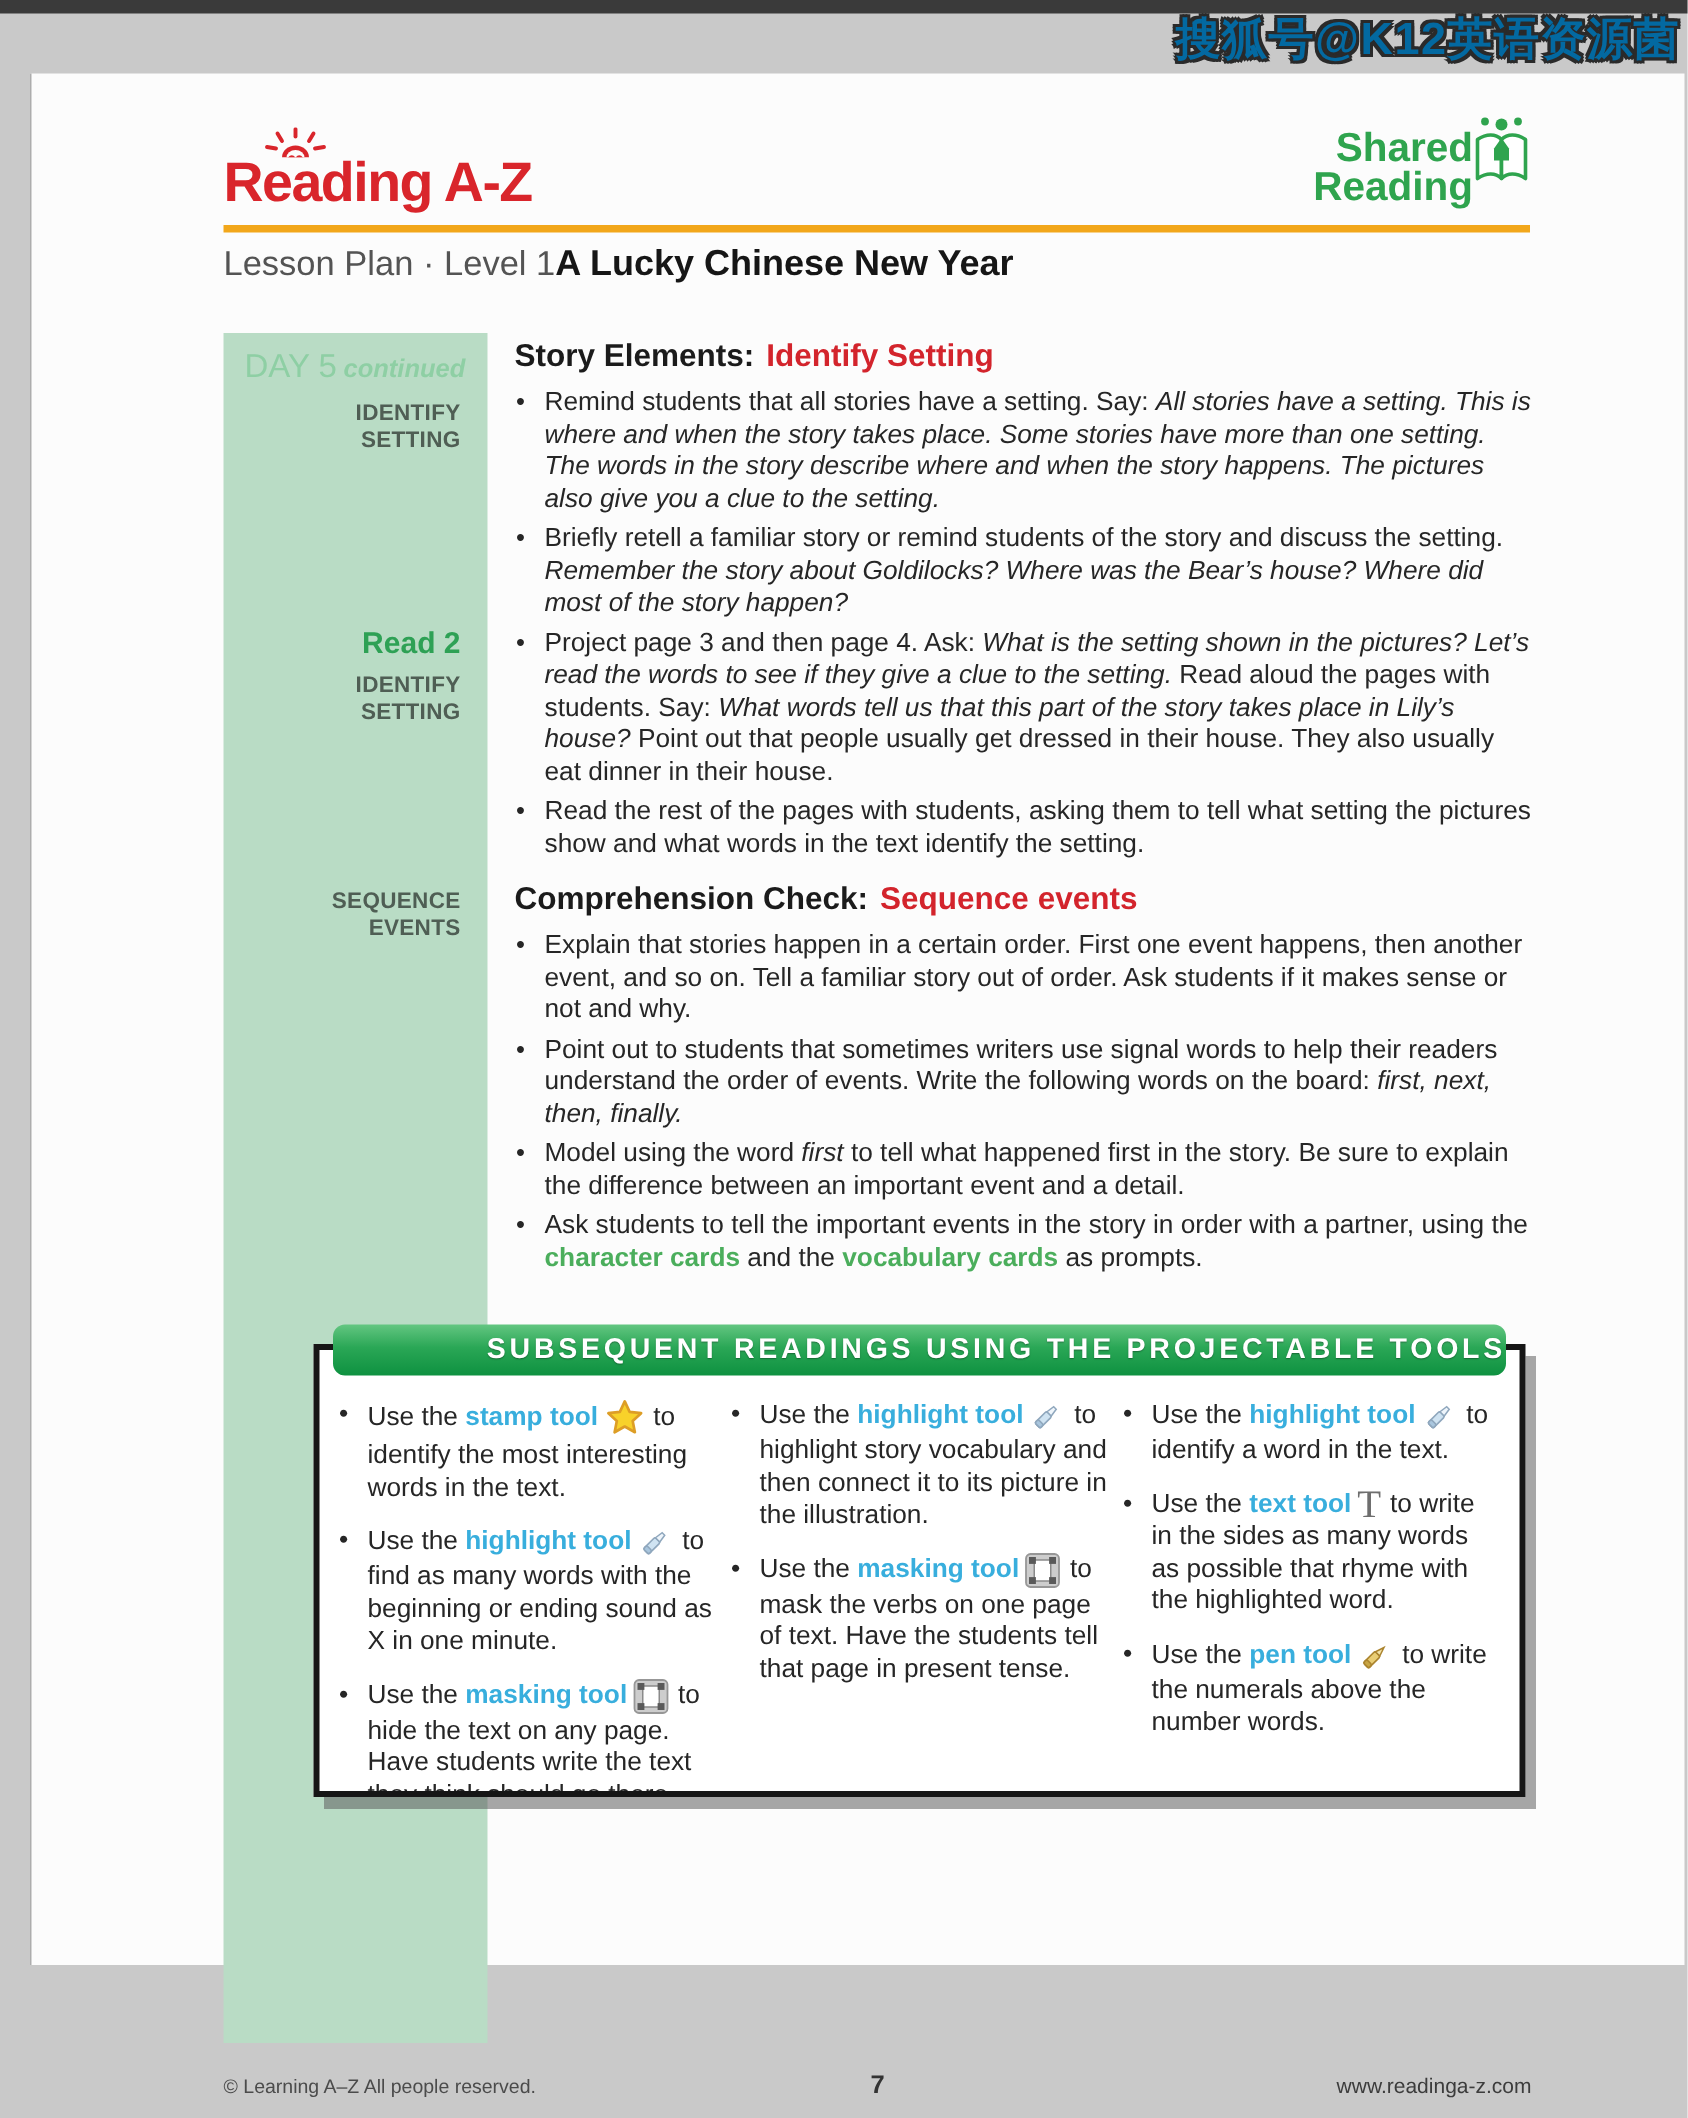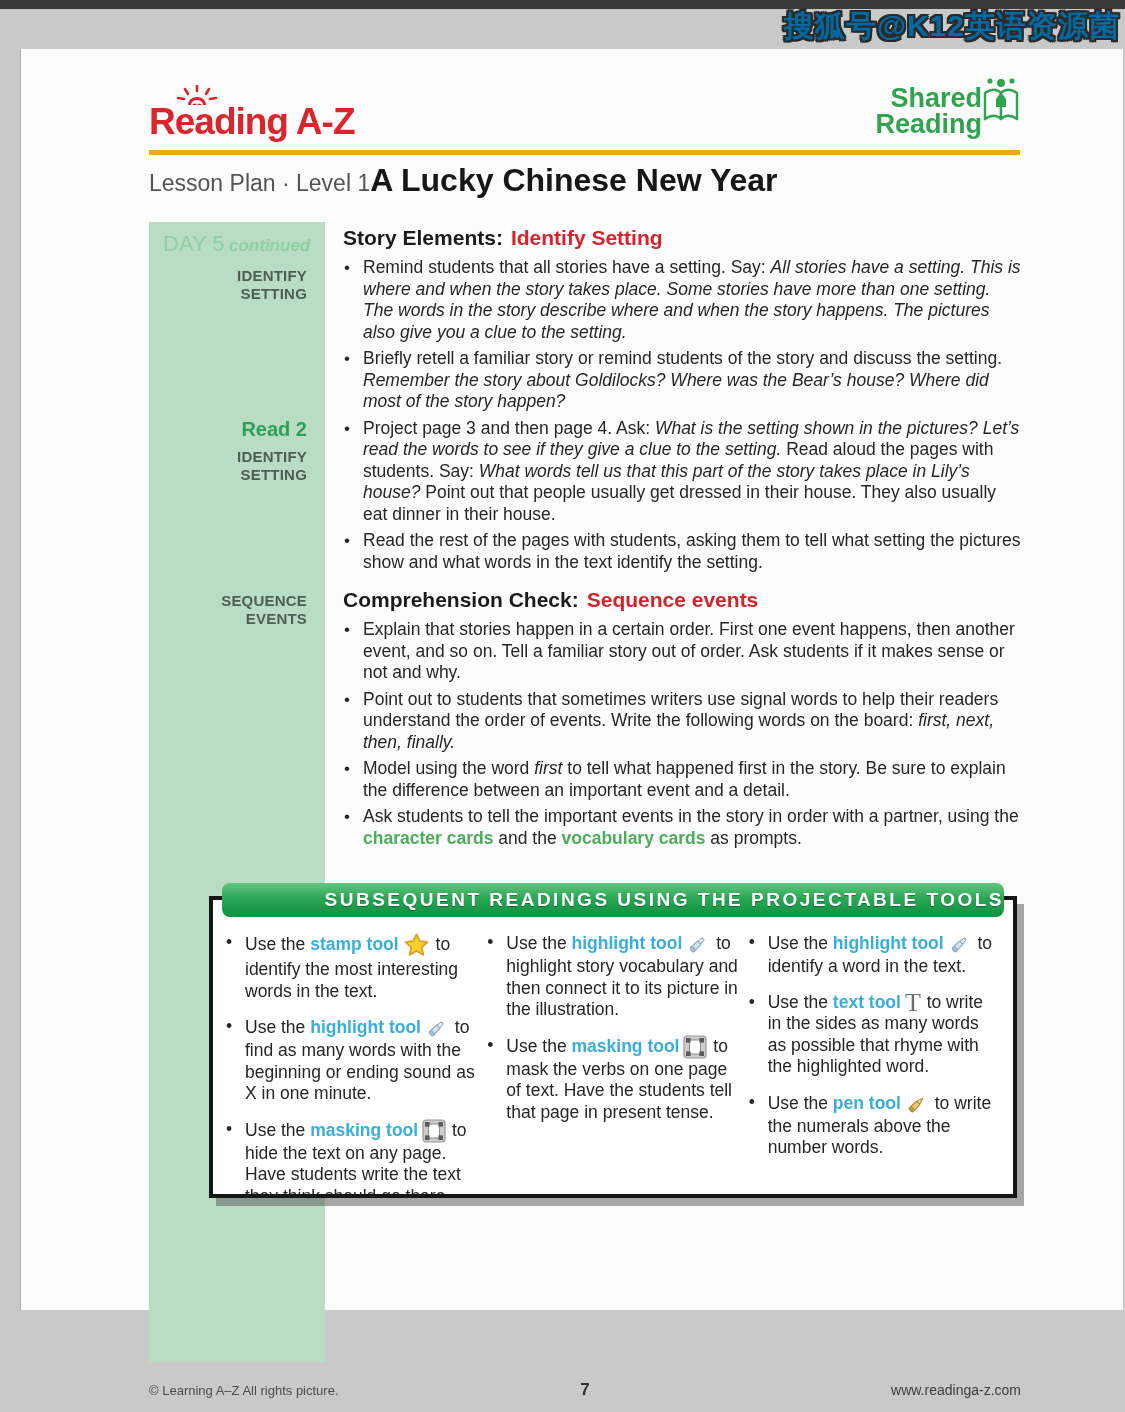--- a/index.html
+++ b/index.html
@@ -25,21 +25,21 @@
   
   .logo-wrap { position:absolute; left:128px; top:52px; }
   .logo-text { font-size:37px; font-weight:bold; color:#d9252b; letter-spacing:-1px; }
   .sun-icon { position:absolute; left:26px; top:-16px; width:44px; height:20px; }
   .shared-logo { position:absolute; right:105px; top:36px; width:160px; text-align:right; padding-right:36px; }
   .shared-line { font-size:27px; line-height:26px; font-weight:bold; color:#2fa44e; }
   .book-icon { position:absolute; right:-2px; top:-8px; width:38px; height:48px; }
   .rule { position:absolute; left:128px; top:101px; width:871px; height:5px; background:#f2a71b; }
   .subheader { position:absolute; left:128px; top:113px; width:871px; display:flex; align-items:baseline; }
   .lesson-plan { font-size:23px; color:#545454; }
-  .book-title { font-size:32px; font-weight:bold; color:#161616; }
+  .book-title { font-size:24px; font-weight:bold; color:#161616; }
   
   .sidebar { position:absolute; left:128px; top:173px; width:176px; height:1140px; background:#b9dcc5; }
   .day-label { position:absolute; left:14px; top:9px; color:#8ecfa4; white-space:nowrap; }
   .day-label .day { font-size:22px; font-weight:normal; }
   .day-label .cont { font-size:17px; font-style:italic; font-weight:bold; }
   .skill { position:absolute; right:18px; text-align:right; font-size:15px; font-weight:bold;
            color:#4f5e54; line-height:18px; white-space:pre-line; letter-spacing:.2px; }
   .skill-1 { top:45px; }
   .read2 { position:absolute; right:18px; top:196px; font-size:20px; font-weight:bold; color:#2ea155; }
   .skill-2 { top:226px; }
@@ -231,18 +231,18 @@
                   <rect x="9.5" y="3" width="5" height="11" rx="1.2" fill="#e9cd74" stroke="#ab842e" stroke-width="1.1"></rect>
                   <rect x="9.5" y="3" width="5" height="3.2" rx="1.2" fill="#c8a544" stroke="#ab842e" stroke-width="1.1"></rect>
                   <path d="M10 14 L14 14 L12 20 Z" fill="#f3e3a8" stroke="#ab842e" stroke-width="1"></path>
                 </g>
               </svg></span><span> to write the numerals above the number words.</span></li>
         </ul>
     </div>
   </div>
 
   <div class="footer">
-    <span class="left">© Learning A–Z  All rights picture.</span>
+    <span class="left">© Learning A–Z  All people reserved.</span>
     <span class="center">7</span>
     <span class="right">www.readinga-z.com</span>
   </div>
 
 </div>
 
 </body></html>

